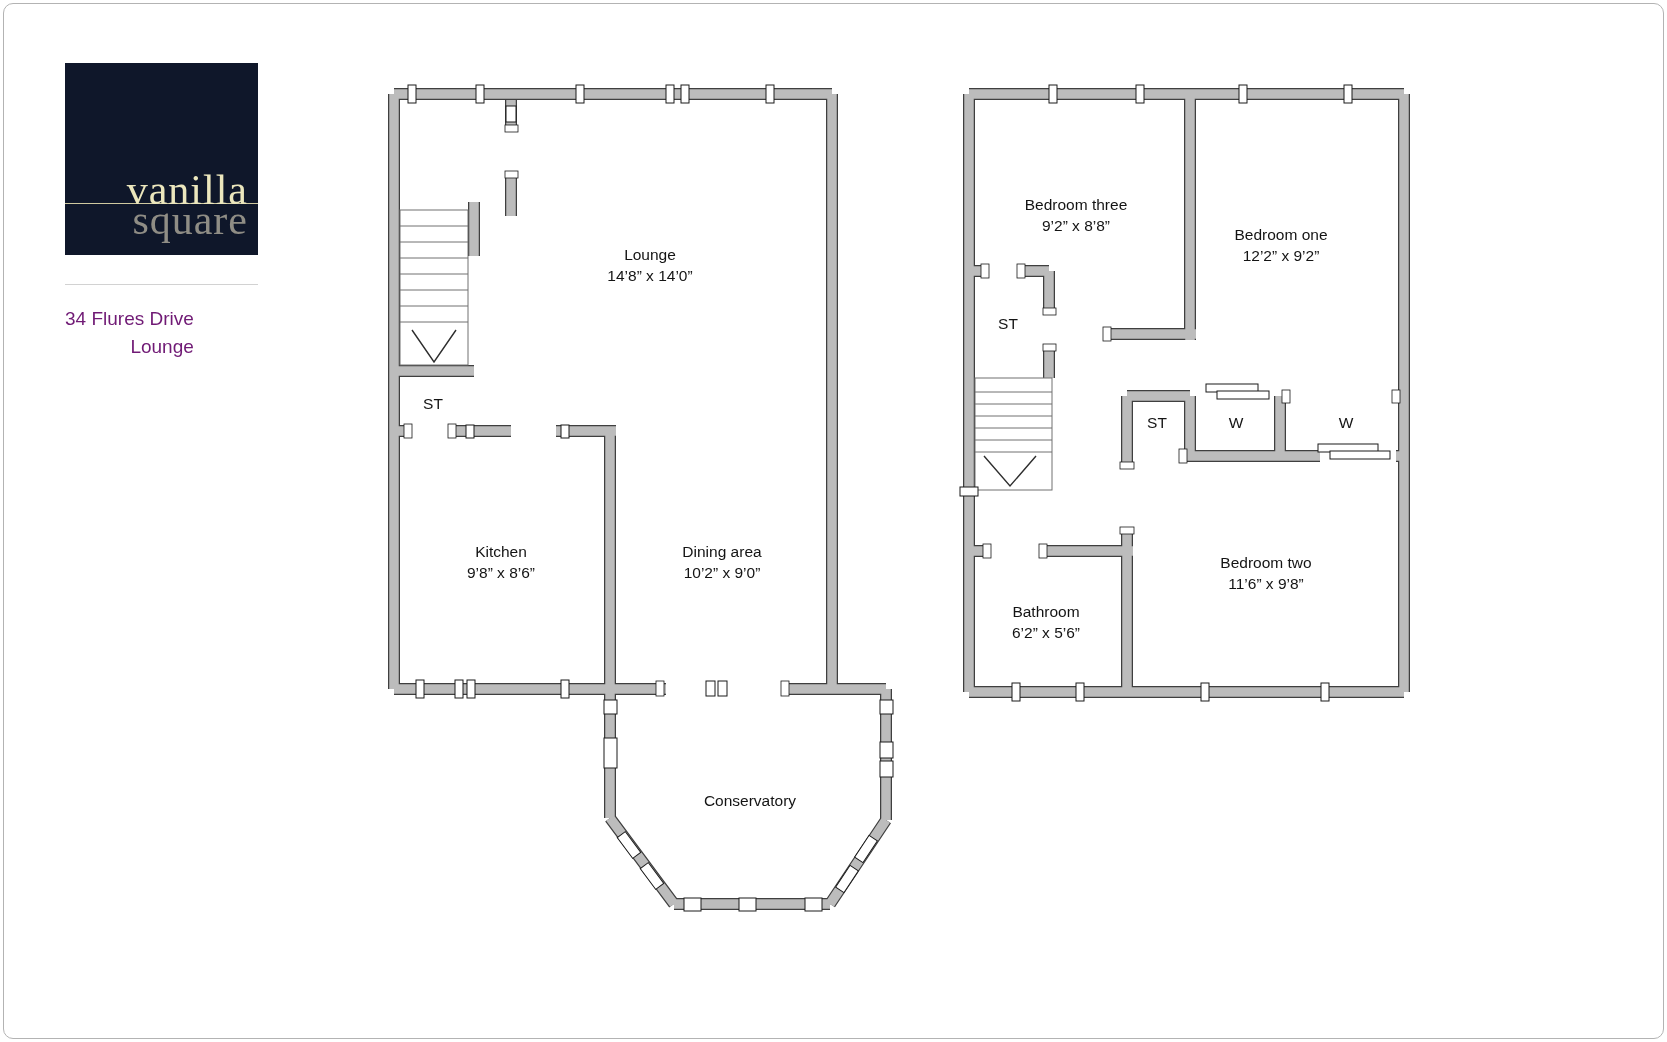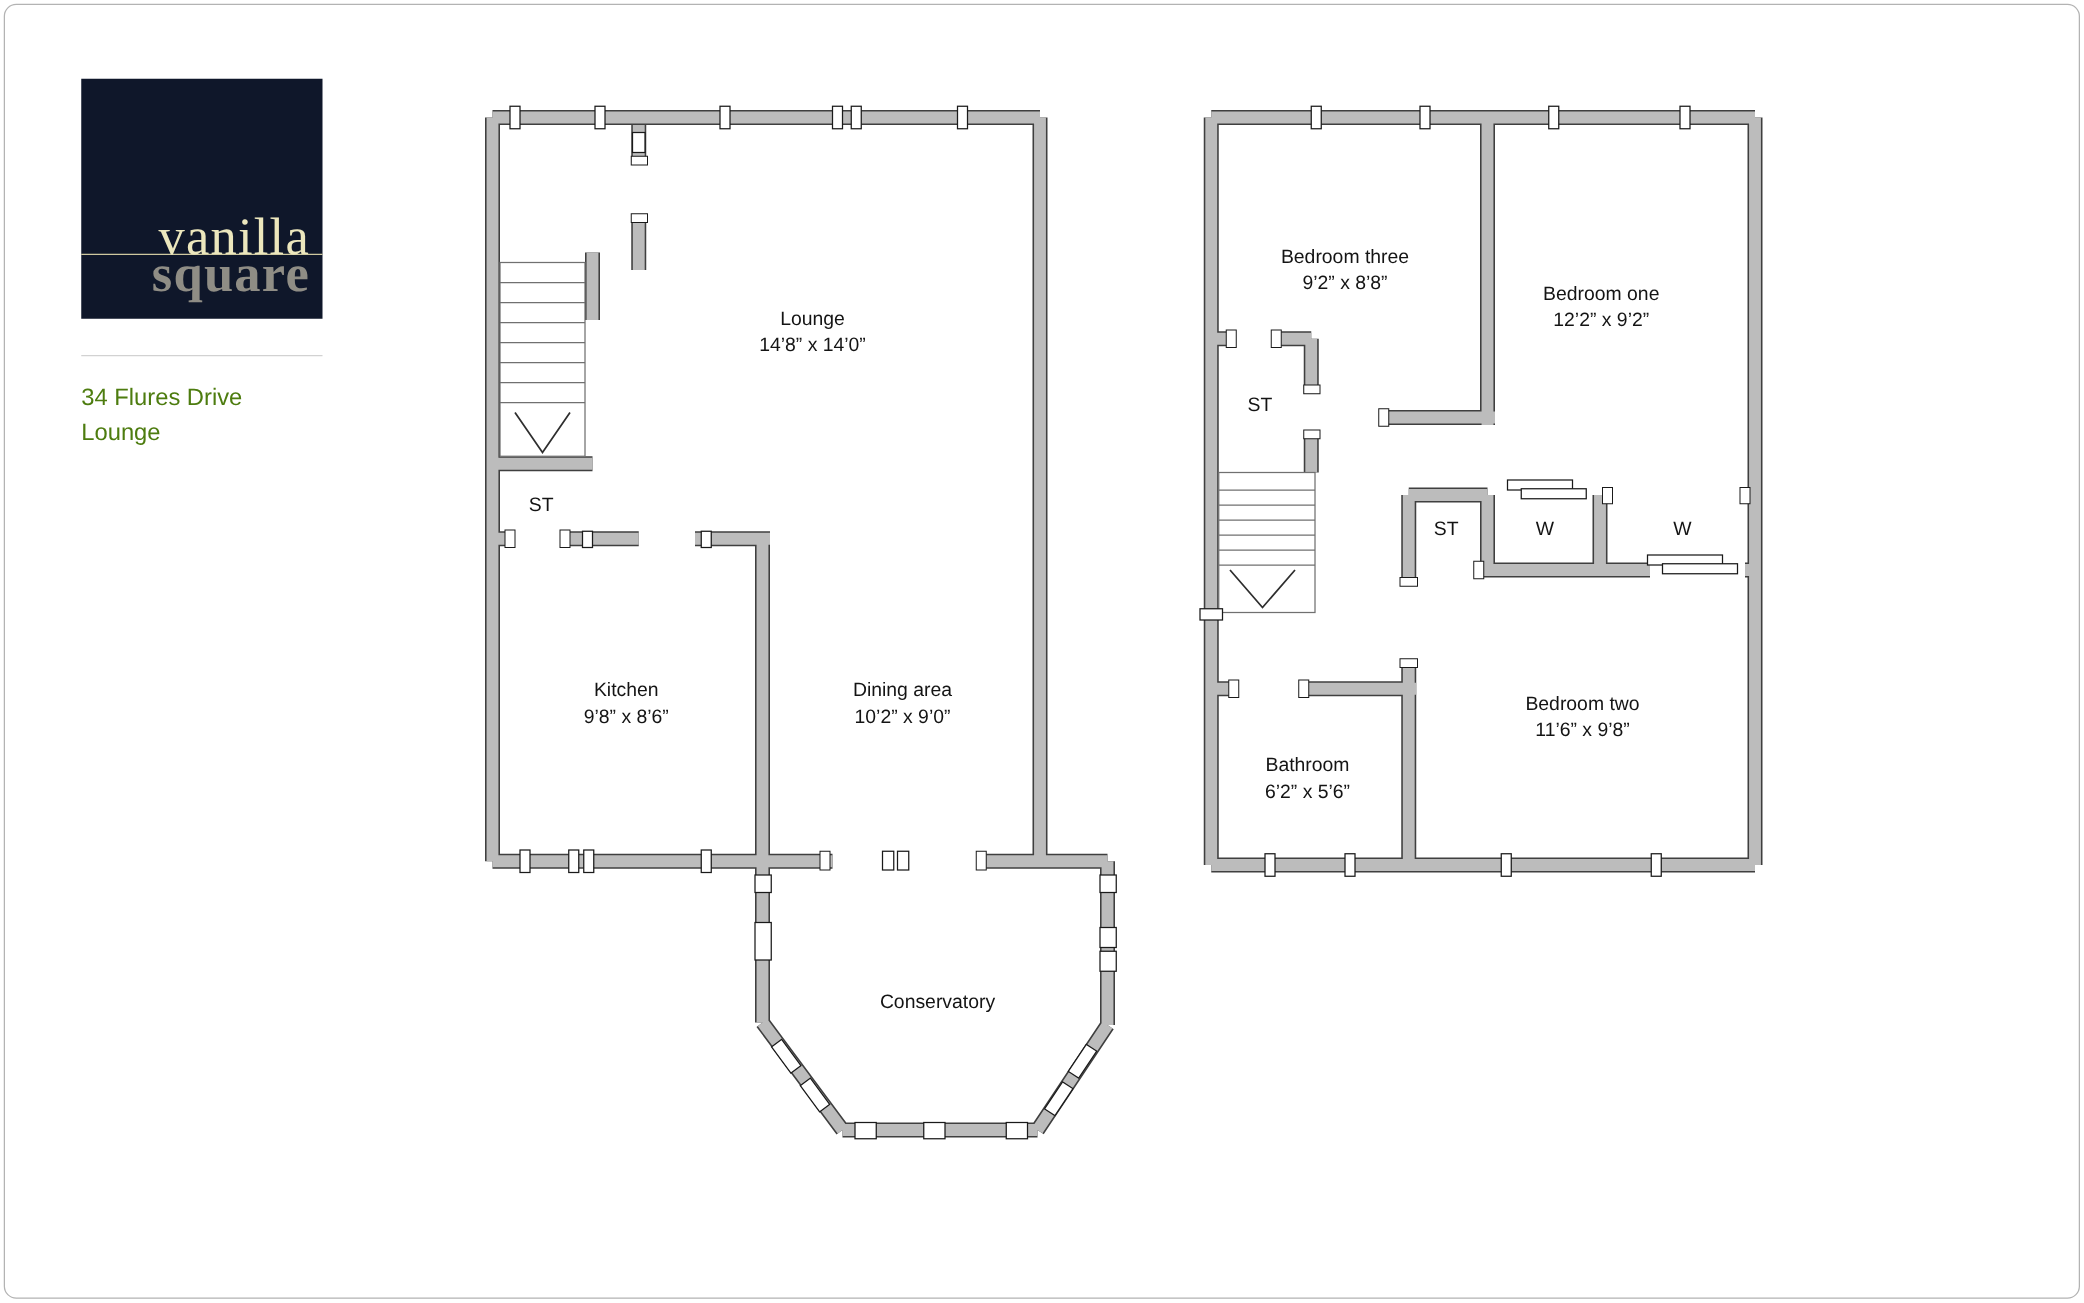--- a/index.html
+++ b/index.html
@@ -7,24 +7,24 @@
     width:1667px;height:1042px;position:relative;overflow:hidden;
     background:#ffffff;font-family:"Liberation Sans",sans-serif;
   }
   .frame{position:absolute;inset:3px;border:1px solid #b3b3b3;border-radius:10px;}
 
   
   .logo{position:absolute;left:65px;top:63px;width:193px;height:192px;background:#0f172a;}
   .logo-rule{position:absolute;left:0;right:0;top:140px;height:1px;background:#cfc9a0;}
   .logo-word{position:absolute;right:10px;line-height:1;font-family:"Liberation Serif",serif;letter-spacing:1px;}
   .logo-word-top{top:106px;font-size:42px;color:#ece7bd;}
-  .logo-word-bottom{top:136px;font-size:42px;color:#8f8d85;font-weight:bold;}
+  .logo-word-bottom{top:136px;font-size:42px;color:#8f8d85;}
 
   .address-divider{position:absolute;left:65px;top:284px;width:193px;height:1px;background:#d2d2d2;}
-  .address{position:absolute;left:65px;top:305px;font-size:19px;line-height:28px;color:#4d7c0f;}
+  .address{position:absolute;left:65px;top:305px;font-size:19px;line-height:28px;color:#701a75;text-align:right;}
 
   
   .plan{position:absolute;left:0;top:0;}
   .wall-outer{fill:none;stroke:#3f3f3f;stroke-width:12;}
   .wall-inner{fill:none;stroke:#bcbcbc;stroke-width:9.5;}
   .win{fill:#ffffff;stroke:#1a1a1a;stroke-width:1;}
   .jamb{fill:#ffffff;stroke:#1a1a1a;stroke-width:0.8;}
   .rail{fill:#ffffff;stroke:#1a1a1a;stroke-width:1;}
   .stair-box{fill:#ffffff;stroke:#707070;stroke-width:1;}
   .stair-treads{fill:none;stroke:#707070;stroke-width:1;}

